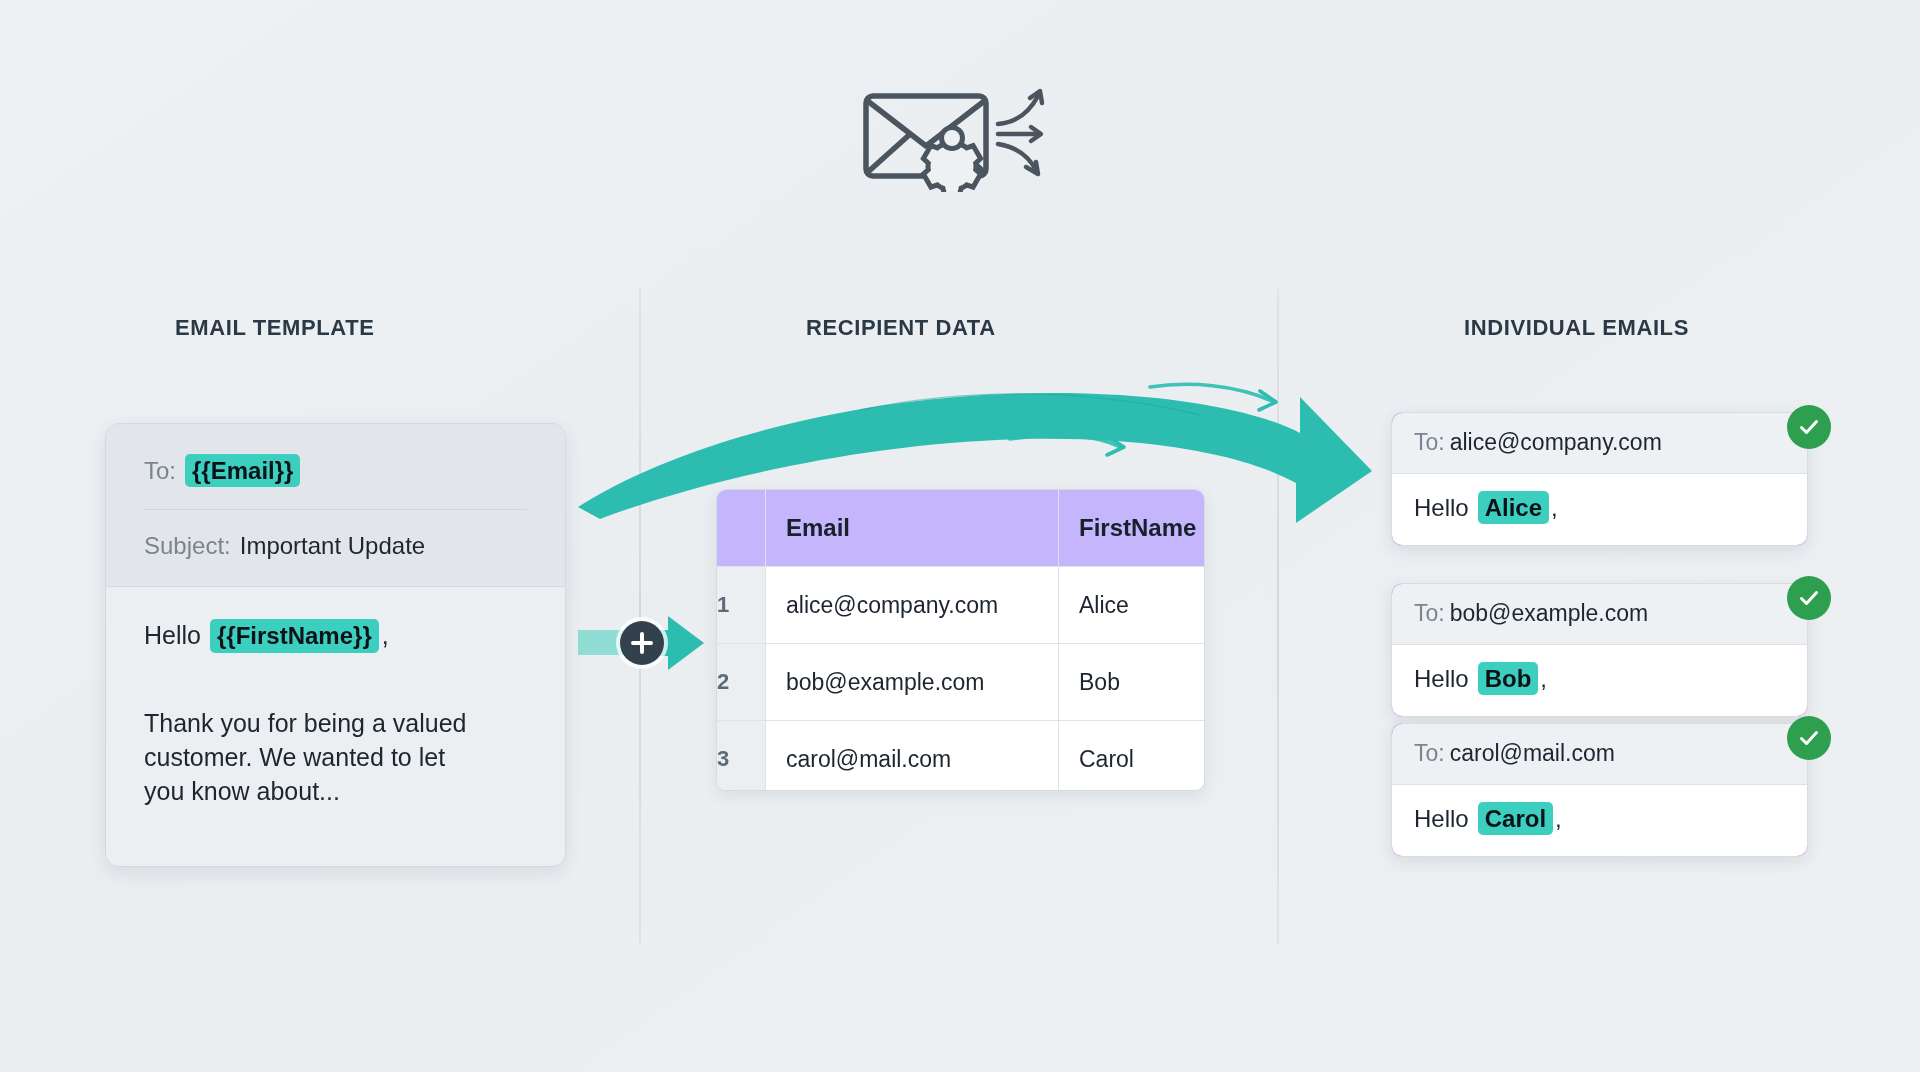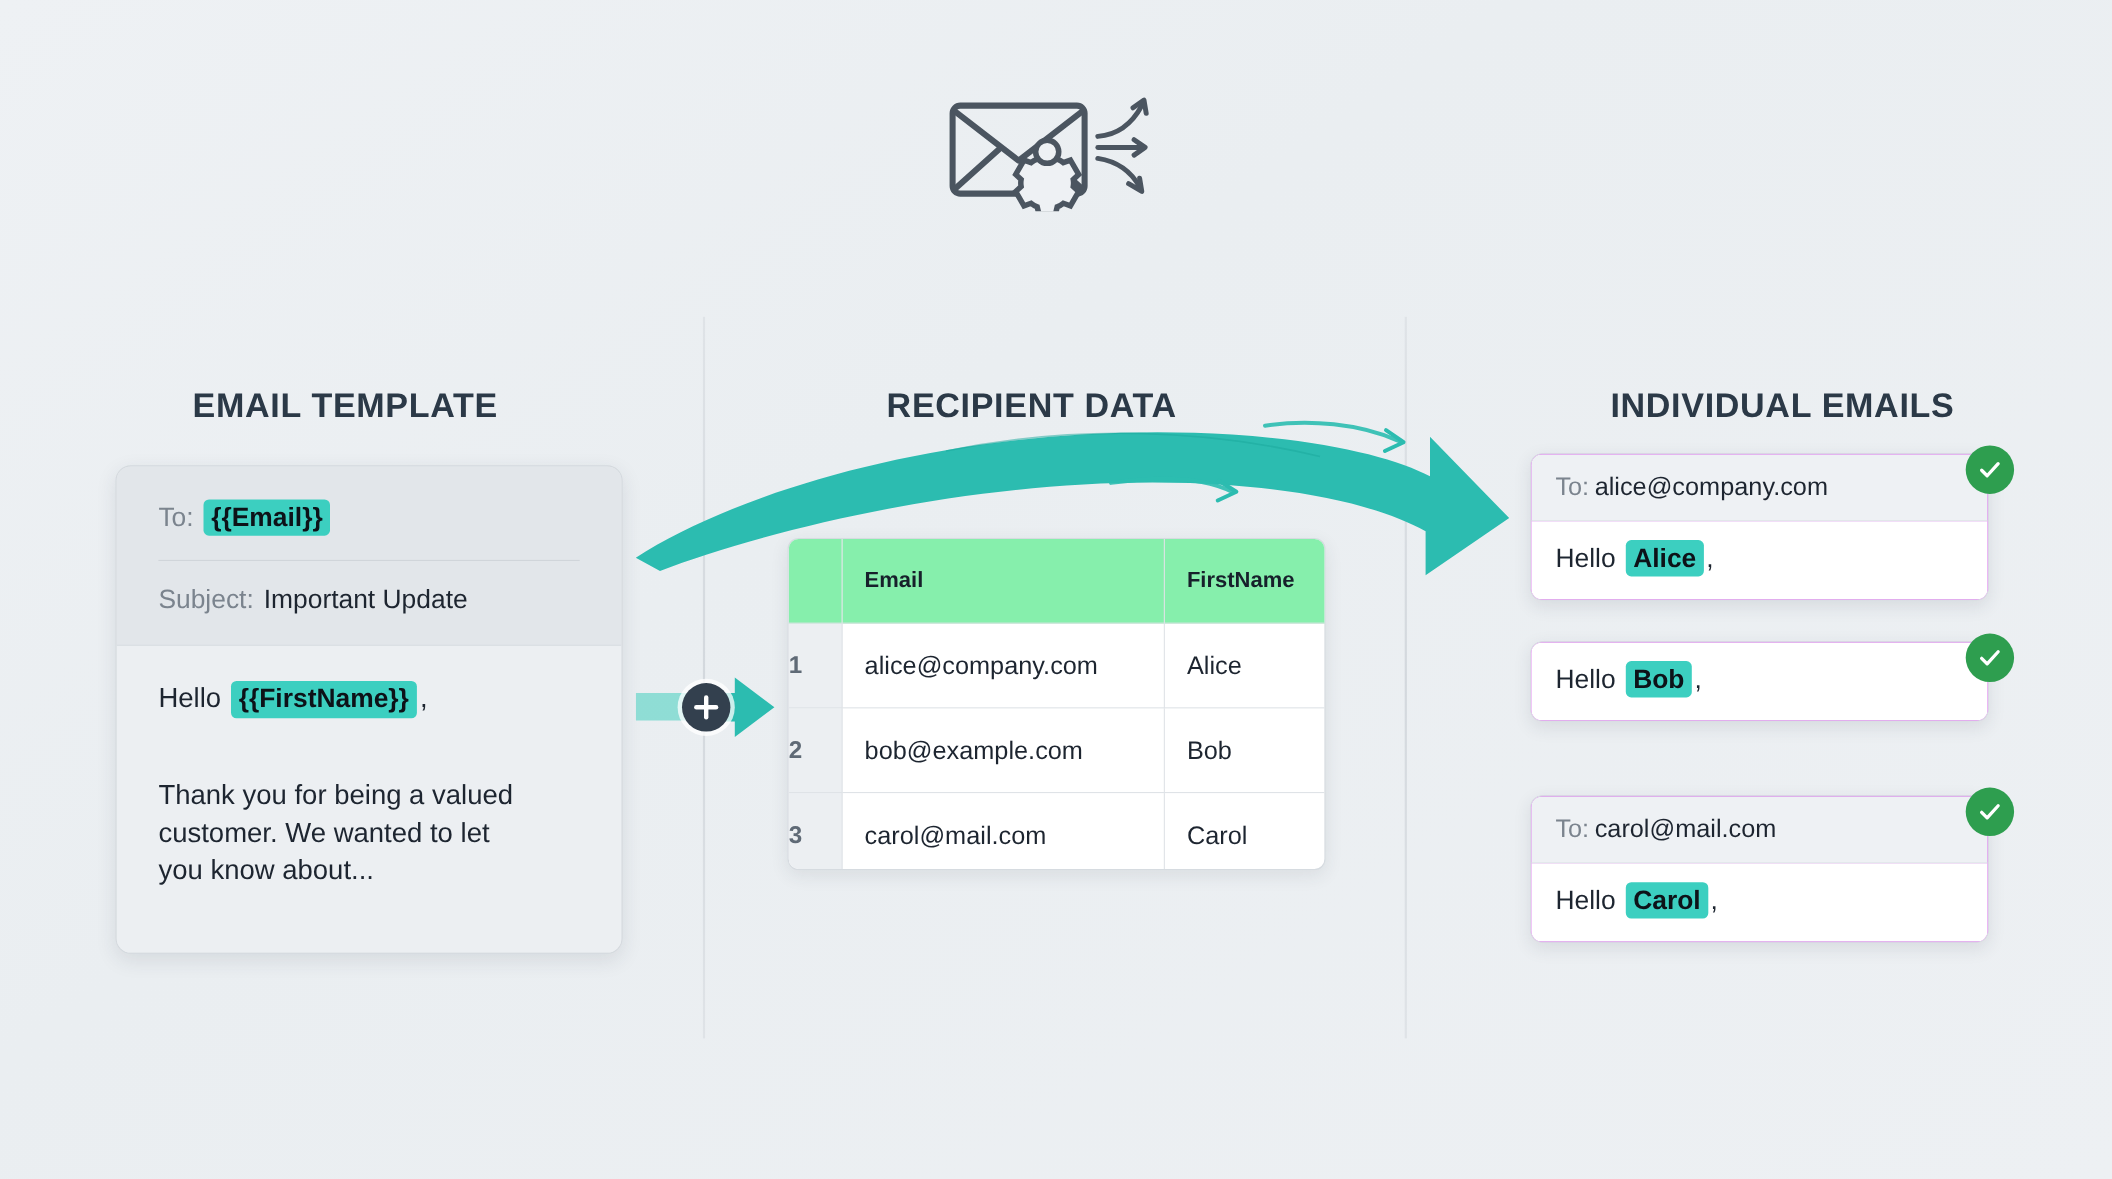--- a/index.html
+++ b/index.html
@@ -36,26 +36,25 @@
     width: 2px;
     height: 656px;
     background: linear-gradient(to bottom, #dfe3e7 0%, #d3d8dd 50%, #dfe3e7 100%);
   }
   #divider-left  { left: 639px; }
   #divider-right { left: 1277px; }
 
   
   .col-title {
     position: absolute;
-    font-size: 31px;
+    font-size: 22px;
     font-weight: bold;
     letter-spacing: 0.6px;
     color: #2b3947;
     white-space: nowrap;
-    margin-top: 36px;
   }
   #title-template  { left: 175px; top: 315px; }
   #title-recipient { left: 806px; top: 315px; }
   #title-emails    { left: 1464px; top: 315px; }
 
   
   #template-card {
     position: absolute;
     left: 105px;
     top: 423px;
@@ -168,22 +167,22 @@
     border-right: 1px solid #dfe3e7;
     text-align: left;
     height: 76px;
     vertical-align: middle;
   }
   #table-card tr:last-child td { border-bottom: none; }
   .col-idx  { width: 48px; }
   .col-mail { width: 272px; }
   .col-name { width: 163px; border-right: none !important; }
   thead th {
-    background: #86efac;
-    font-size: 20px;
+    background: #c4b5fd;
+    font-size: 24px;
     font-weight: bold;
     color: #17202b;
     height: 73px;
     padding: 0 0 0 20px;
   }
   thead th.col-idx { padding: 0; }
   tbody td.idx {
     background: #eceff2;
     color: #5f6a76;
     font-size: 22px;
@@ -371,20 +370,23 @@
       <span class="comma">,</span>
     </div>
   </div>
   <div class="check-badge" id="check-0">
     <svg width="26" height="26" viewBox="0 0 26 26">
         <path d="M5.5 13.5 L10.5 18.5 L20.5 7.5" stroke="#ffffff" stroke-width="3" fill="none" stroke-linecap="round" stroke-linejoin="round"></path>
       </svg>
   </div>
 
   <div class="email-card" id="email-card-1">
+    <div class="email-head">
+      <span class="to-label">To:</span><span>bob@example.com</span>
+    </div>
     <div class="email-body">
       <span class="lead">Hello</span>
       <span class="tag">Bob</span>
       <span class="comma">,</span>
     </div>
   </div>
   <div class="check-badge" id="check-1">
     <svg width="26" height="26" viewBox="0 0 26 26">
         <path d="M5.5 13.5 L10.5 18.5 L20.5 7.5" stroke="#ffffff" stroke-width="3" fill="none" stroke-linecap="round" stroke-linejoin="round"></path>
       </svg>

